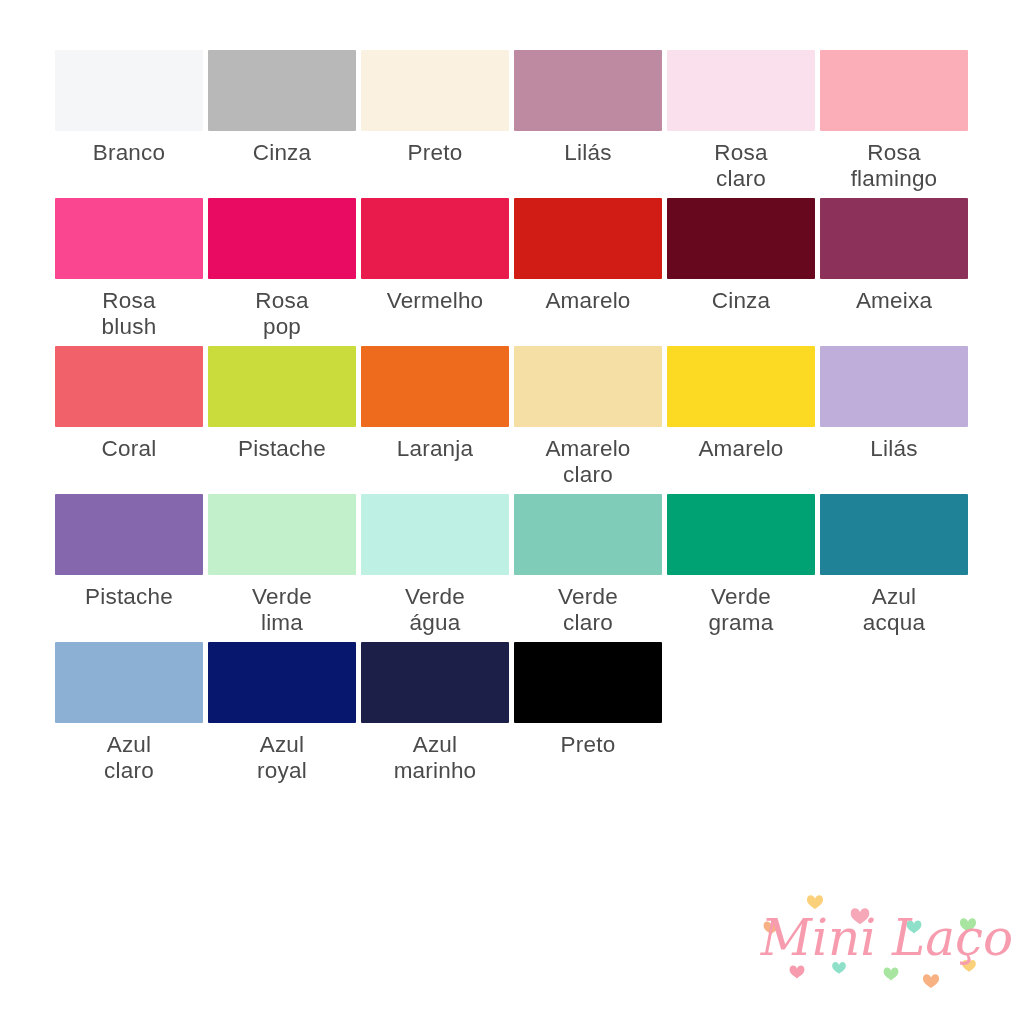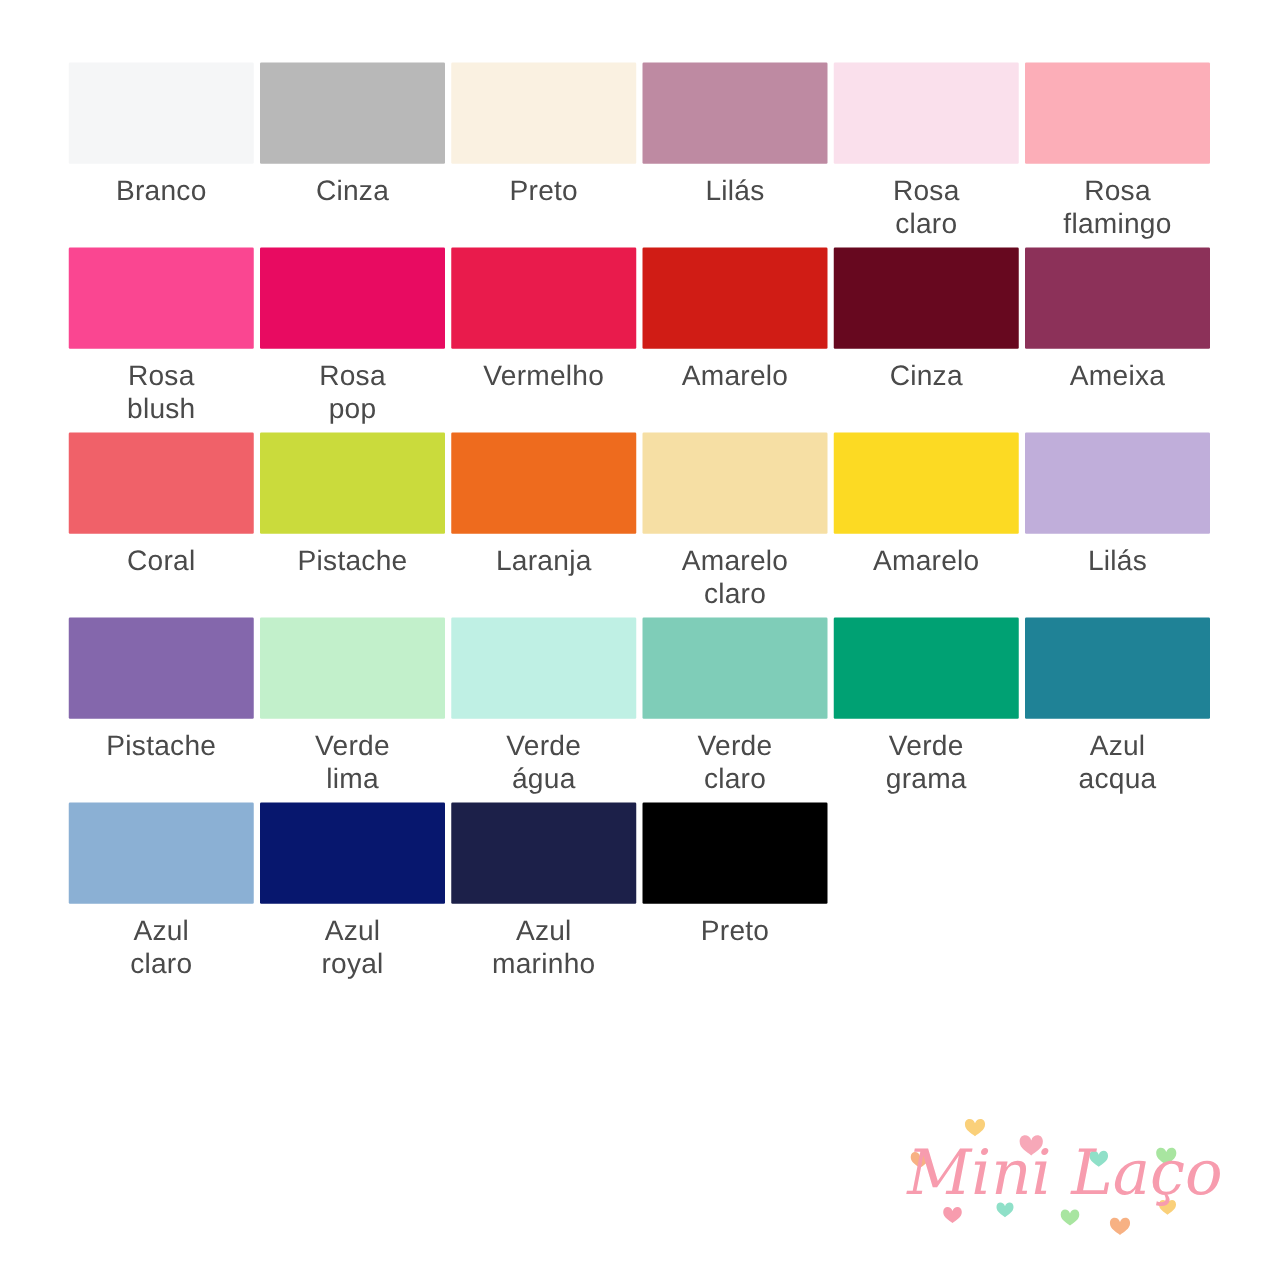--- a/index.html
+++ b/index.html
@@ -58,21 +58,21 @@
     line-height: 26px;
     color: #4a4a4a;
     letter-spacing: 0.2px;
     font-weight: 400;
     white-space: pre-line;
   }
 
   
   #brand-logo {
     position: absolute;
-    left: 728px;
+    left: 763px;
     top: 893px;
     width: 248px;
     height: 100px;
   }
   #brand-logo svg {
     display: block;
     width: 248px;
     height: 100px;
     overflow: visible;
   }

